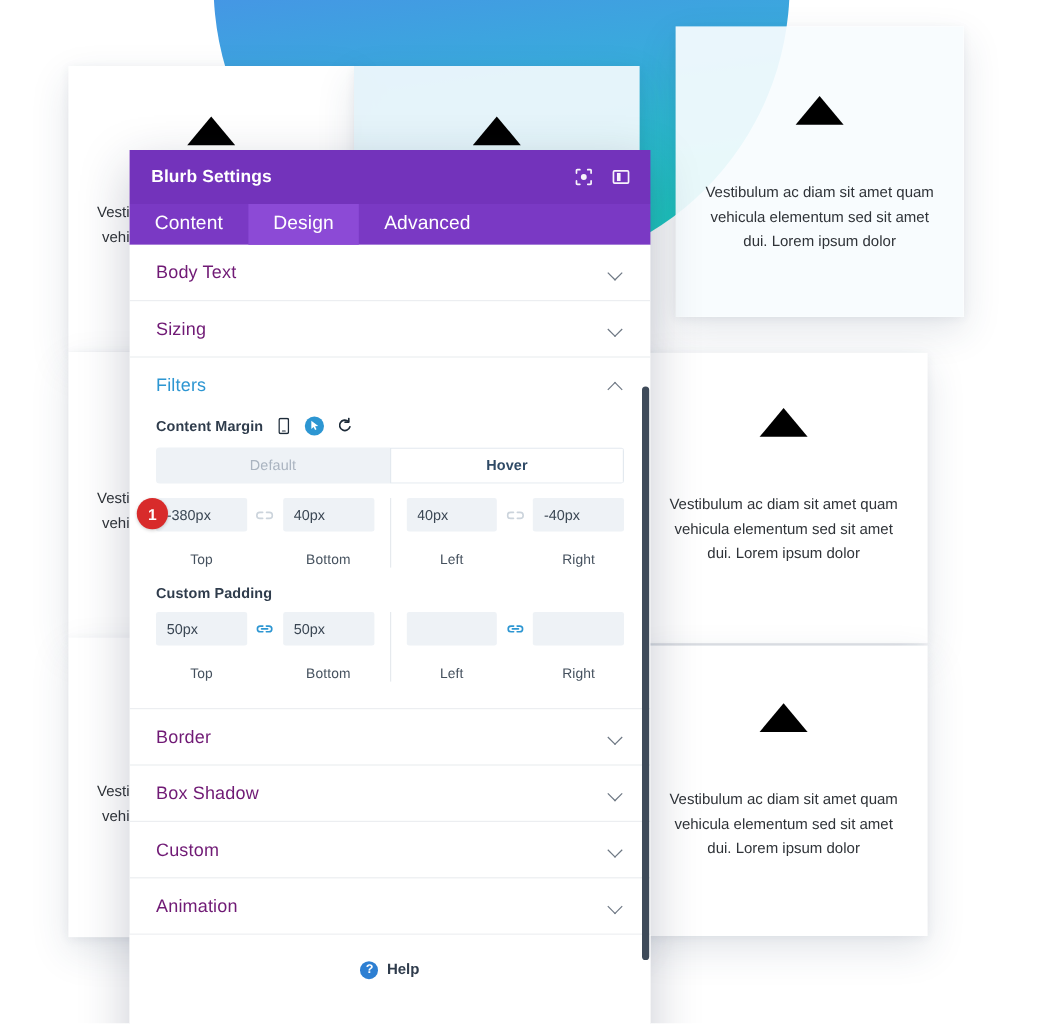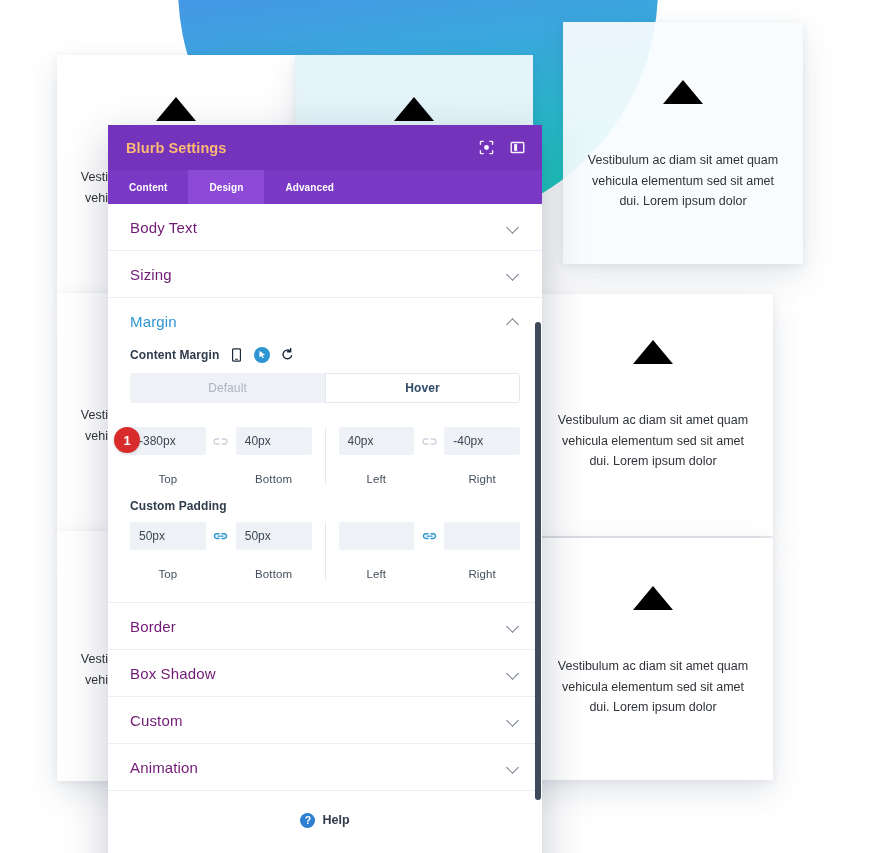--- a/index.html
+++ b/index.html
@@ -95,21 +95,21 @@
   }
 
   .modal-titlebar {
     height: 45px;
     background: #7333bb;
     display: flex;
     align-items: center;
     padding: 0 16px 0 18px;
   }
   .modal-title {
-    color: #fdba74;
+    color: #ffffff;
     font-size: 14.5px;
     font-weight: bold;
     letter-spacing: 0.1px;
     flex: 1;
   }
   .titlebar-icons { display: flex; align-items: center; gap: 14px; }
   .tb-icon {
     width: 17px; height: 17px;
     display: flex; align-items: center; justify-content: center;
     cursor: pointer;
@@ -120,22 +120,22 @@
   .modal-tabs {
     height: 34px;
     background: #7a39c4;
     display: flex;
     align-items: stretch;
   }
   .modal-tab {
     display: flex; align-items: center;
     padding: 0 21px;
     color: #ffffff;
-    font-size: 10px;
-    font-weight: bold;
+    font-size: 16px;
+    font-weight: normal;
     cursor: pointer;
     letter-spacing: 0.1px;
   }
   .modal-tab.active { background: #8c4ad6; }
 
   .modal-body {
     background: #ffffff;
     max-height: 655px;
   }
 
@@ -197,21 +197,21 @@
     background: #2d96d2;
     border-radius: 50%;
     width: 16px; height: 16px;
   }
 
   .seg-toggle {
     display: flex;
     background: #eef2f6;
     border-radius: 3px;
     overflow: hidden;
-    margin-bottom: 24px;
+    margin-bottom: 12px;
   }
   .seg {
     flex: 1;
     height: 30px;
     display: flex; align-items: center; justify-content: center;
     font-size: 12px;
     color: #aab4c0;
     cursor: pointer;
     letter-spacing: 0.1px;
   }
@@ -444,21 +444,21 @@
 
       <div class="acc">
         <div class="acc-head">
           <div class="acc-title">Sizing</div>
           <div class="chev"></div>
         </div>
       </div>
 
       <div class="acc open" style="position:relative;">
         <div class="acc-head">
-          <div class="acc-title">Margin</div>
+          <div class="acc-title">Filters</div>
           <div class="chev"></div>
         </div>
 
         <div class="acc-body">
 
           <div class="field-label-row">
             <span class="field-label">Content Margin</span>
             <span class="mini-icon">
               <svg width="9" height="14" viewBox="0 0 10 15">
                 <rect x="0.6" y="0.6" width="8.8" height="13.8" rx="1.3" fill="none" stroke="#1d2b39" stroke-width="1.4"></rect>

